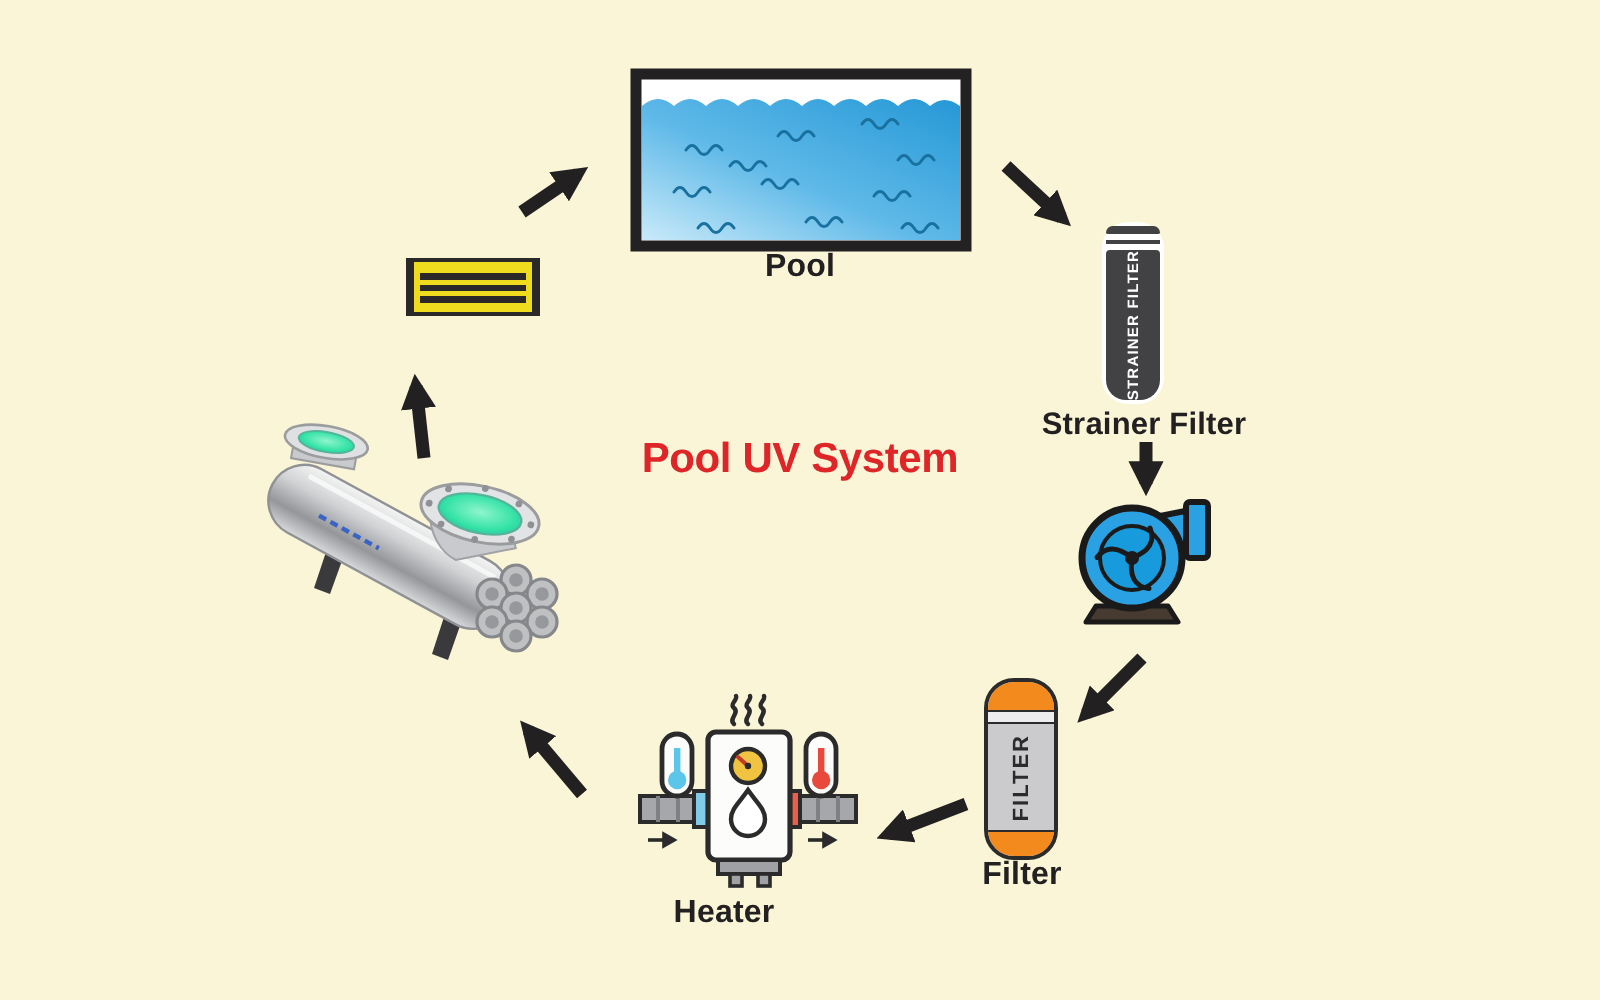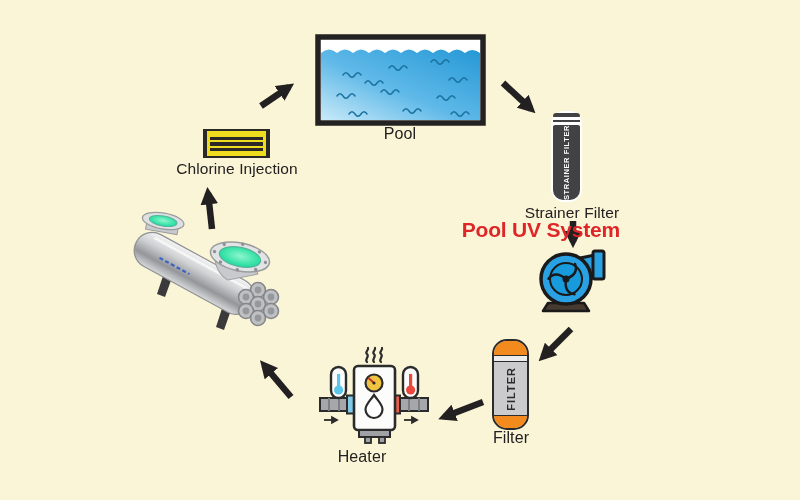--- a/index.html
+++ b/index.html
@@ -1,21 +1,21 @@
 <!DOCTYPE html>
 <html><head>
 <meta charset="utf-8">
 <style>
   html,body{margin:0;padding:0;}
   body{width:800px;height:500px;overflow:hidden;font-family:"Liberation Sans",sans-serif;}
   #canvas{position:relative;width:800px;height:500px;background:#FAF5D7;}
   .abs{position:absolute;}
-  .node-label{position:absolute;text-align:center;font-weight:normal;font-size:16px;color:#232021;letter-spacing:0.1px;}
+  .node-label{position:absolute;text-align:center;font-weight:bold;font-size:16px;color:#232021;letter-spacing:0.1px;}
   .node-label.sm{font-size:15.5px;}
-  #title-block{position:absolute;left:180px;top:216px;width:440px;text-align:right;
+  #title-block{position:absolute;left:180px;top:216px;width:440px;text-align:center;
     color:#DE2629;font-weight:bold;font-size:21px;line-height:28px;letter-spacing:-0.2px;}
   
   #chlorine-device{left:203px;top:129px;width:67px;height:29px;background:#2B2928;
     display:flex;align-items:center;justify-content:center;}
   #chlorine-inner{width:53px;height:19px;border:3px solid #F0DC1F;
     background:repeating-linear-gradient(to bottom,#F0DC1F 0 2.5px,#2B2928 2.5px 5.8px);}
   
   #strainer-device{left:551px;top:111px;width:31px;height:91px;background:#fff;border-radius:13px;
     display:flex;flex-direction:column;padding:2px;box-sizing:border-box;}
   #strainer-device .cap{height:12px;background:#424144;border-radius:9px 9px 2px 2px;margin-bottom:2.5px;}
@@ -83,21 +83,20 @@
         <use href="#sq" x="88" y="77"></use>
       <use href="#sq" x="136" y="80"></use>
         <use href="#sq" x="50" y="49"></use>
     </g>
   </svg>
   <div class="node-label" style="left:350px;top:125px;width:100px">Pool</div>
 
   <div class="abs" id="chlorine-device">
     <div id="chlorine-inner"></div>
   </div>
-  <div class="node-label sm" style="left:147px;top:160px;width:180px">Chlorine Injection</div>
 
   <div class="abs" id="strainer-device">
     <div class="cap"></div>
     <div class="band"></div>
     <div class="body">
       <span class="vtext">STRAINER FILTER</span>
     </div>
   </div>
   <div class="node-label sm" style="left:492px;top:204px;width:160px">Strainer Filter</div>
 

